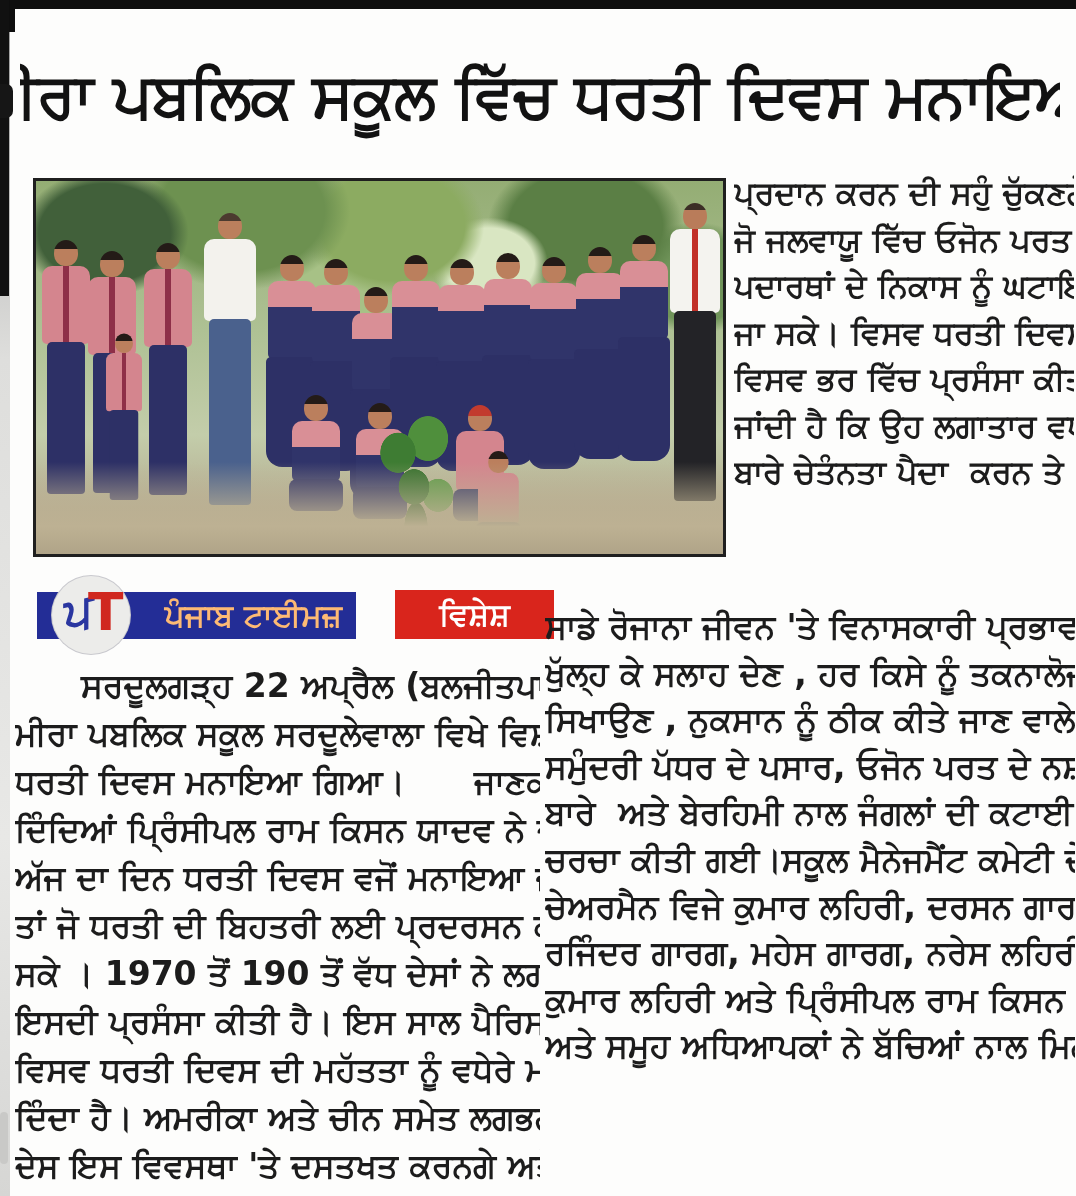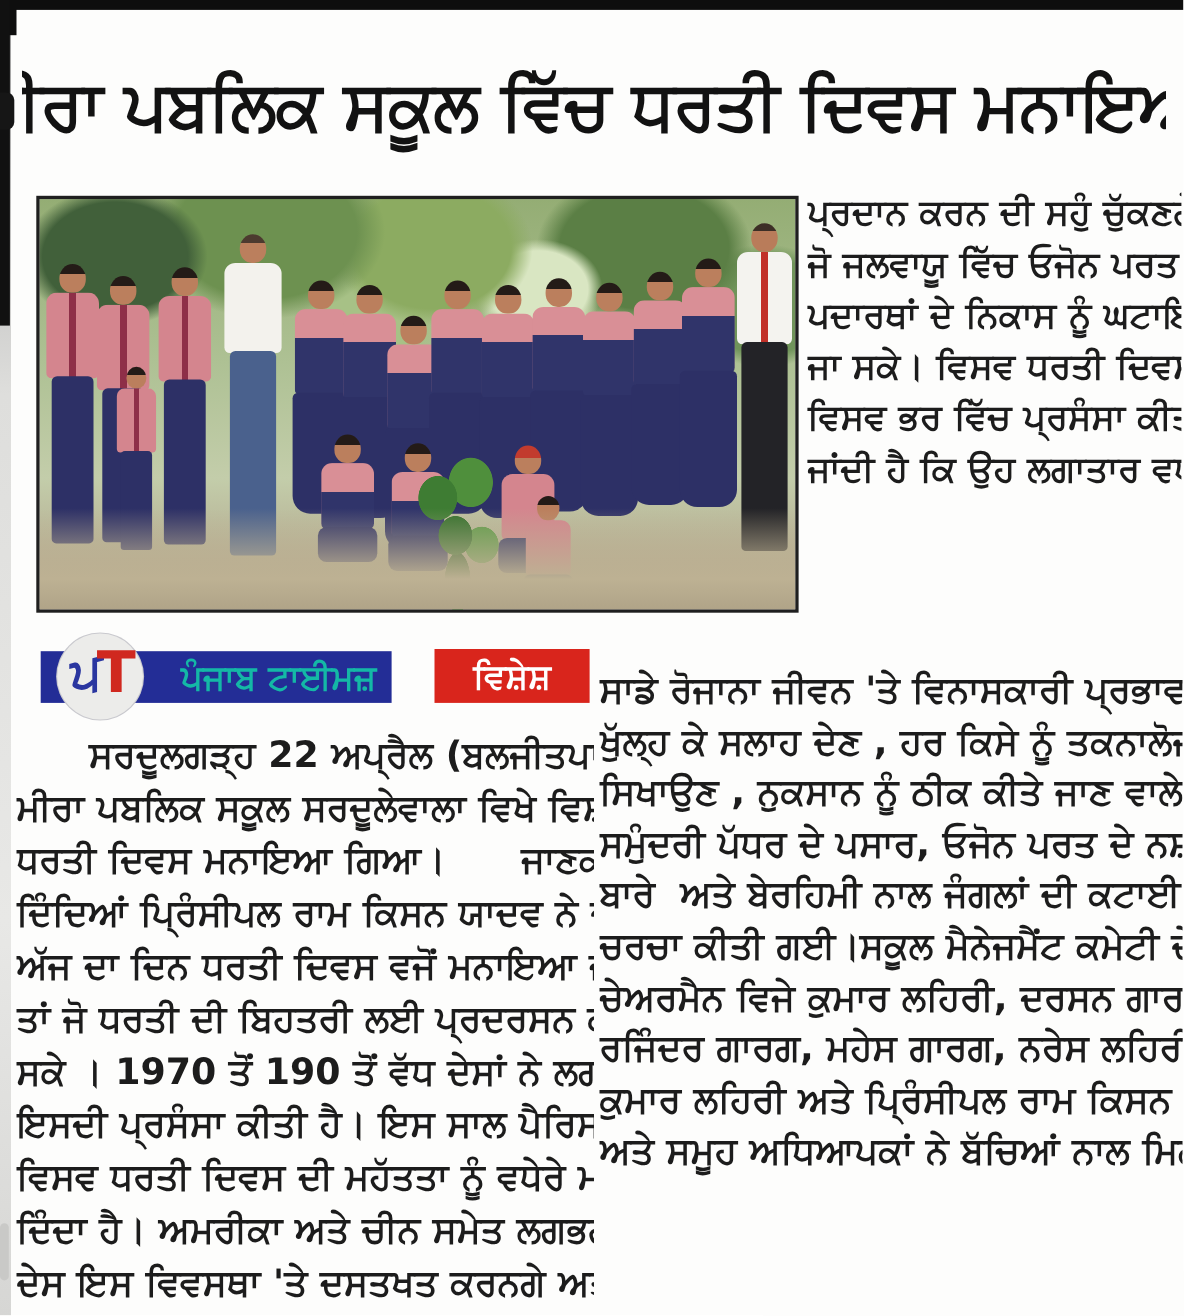--- a/index.html
+++ b/index.html
@@ -61,27 +61,27 @@
         background:
           radial-gradient(30px 34px at 32% 28%,#3e7c33 0 58%,rgba(0,0,0,0) 60%),
           radial-gradient(34px 38px at 62% 18%,#4f8f3c 0 58%,rgba(0,0,0,0) 60%),
           radial-gradient(26px 30px at 48% 52%,#34702c 0 58%,rgba(0,0,0,0) 60%),
           radial-gradient(26px 28px at 72% 58%,#5a9a45 0 58%,rgba(0,0,0,0) 60%),
           radial-gradient(20px 46px at 50% 82%,#2c5f26 0 58%,rgba(0,0,0,0) 60%);}
 
   
   .m-bar{position:absolute;left:37px;top:592px;width:319px;height:47px;background:#232d96;
         display:flex;align-items:center;justify-content:flex-end;padding-right:14px;box-sizing:border-box;}
-  .m-paper{color:#14b8a6;font-size:31px;font-weight:800;white-space:nowrap;letter-spacing:0;}
+  .m-paper{color:#fdba74;font-size:31px;font-weight:800;white-space:nowrap;letter-spacing:0;}
   .m-circle{position:absolute;left:52px;top:576px;width:78px;height:78px;border-radius:50%;
         background:#ececea;box-shadow:0 0 0 1px #c9c9ce;}
   .m-circle .pa{position:absolute;left:8px;top:10px;font-size:46px;font-weight:800;color:#2a36a0;
         transform:rotate(-14deg);font-style:italic;}
   .m-circle .tt{position:absolute;left:36px;top:6px;font-size:52px;font-weight:800;color:#d0281f;}
-  .m-badge{position:absolute;left:395px;top:590px;width:141px;height:49px;background:#d9251c;
+  .m-badge{position:absolute;left:395px;top:590px;width:159px;height:49px;background:#d9251c;
         display:flex;align-items:center;justify-content:center;color:#ffffff;
         font-size:31px;font-weight:800;white-space:nowrap;}
 
   
   .col{position:absolute;font-weight:700;overflow:hidden;}
   .col .line{white-space:pre;overflow:hidden;}
   .col-right-narrow{left:734px;top:170px;width:340px;height:436px;font-size:32px;}
   .col-right-narrow .line{line-height:46.5px;}
   .col-right-wide{left:545px;top:604px;width:530px;height:575px;font-size:33px;}
   .col-right-wide .line{line-height:46.6px;}
@@ -130,20 +130,21 @@
     <span class="ground"></span>
   </div>
 
   <div class="col col-right-narrow">
       <div class="line">ਪ੍ਰਦਾਨ ਕਰਨ ਦੀ ਸਹੁੰ ਚੁੱਕਣਗੇ ਤਾਂ</div>
       <div class="line">ਜੋ ਜਲਵਾਯੂ ਵਿੱਚ ਓਜੋਨ ਪਰਤ ਨੂੰ</div>
       <div class="line">ਪਦਾਰਥਾਂ ਦੇ ਨਿਕਾਸ ਨੂੰ ਘਟਾਇਆ</div>
       <div class="line">ਜਾ ਸਕੇ। ਵਿਸਵ ਧਰਤੀ ਦਿਵਸ ਦੀ</div>
       <div class="line">ਵਿਸਵ ਭਰ ਵਿੱਚ ਪ੍ਰਸੰਸਾ ਕੀਤੀ</div>
       <div class="line">ਜਾਂਦੀ ਹੈ ਕਿ ਉਹ ਲਗਾਤਾਰ ਵਧ</div>
+      <div class="line">ਬਾਰੇ ਚੇਤੰਨਤਾ ਪੈਦਾ  ਕਰਨ ਤੇ</div>
     </div>
 
   <div class="m-bar">
     <span class="m-paper">ਪੰਜਾਬ ਟਾਈਮਜ਼</span>
   </div>
   <div class="m-circle">
     <b class="pa">ਪ</b>
     <b class="tt">T</b>
   </div>
   <div class="m-badge">ਵਿਸ਼ੇਸ਼</div>

